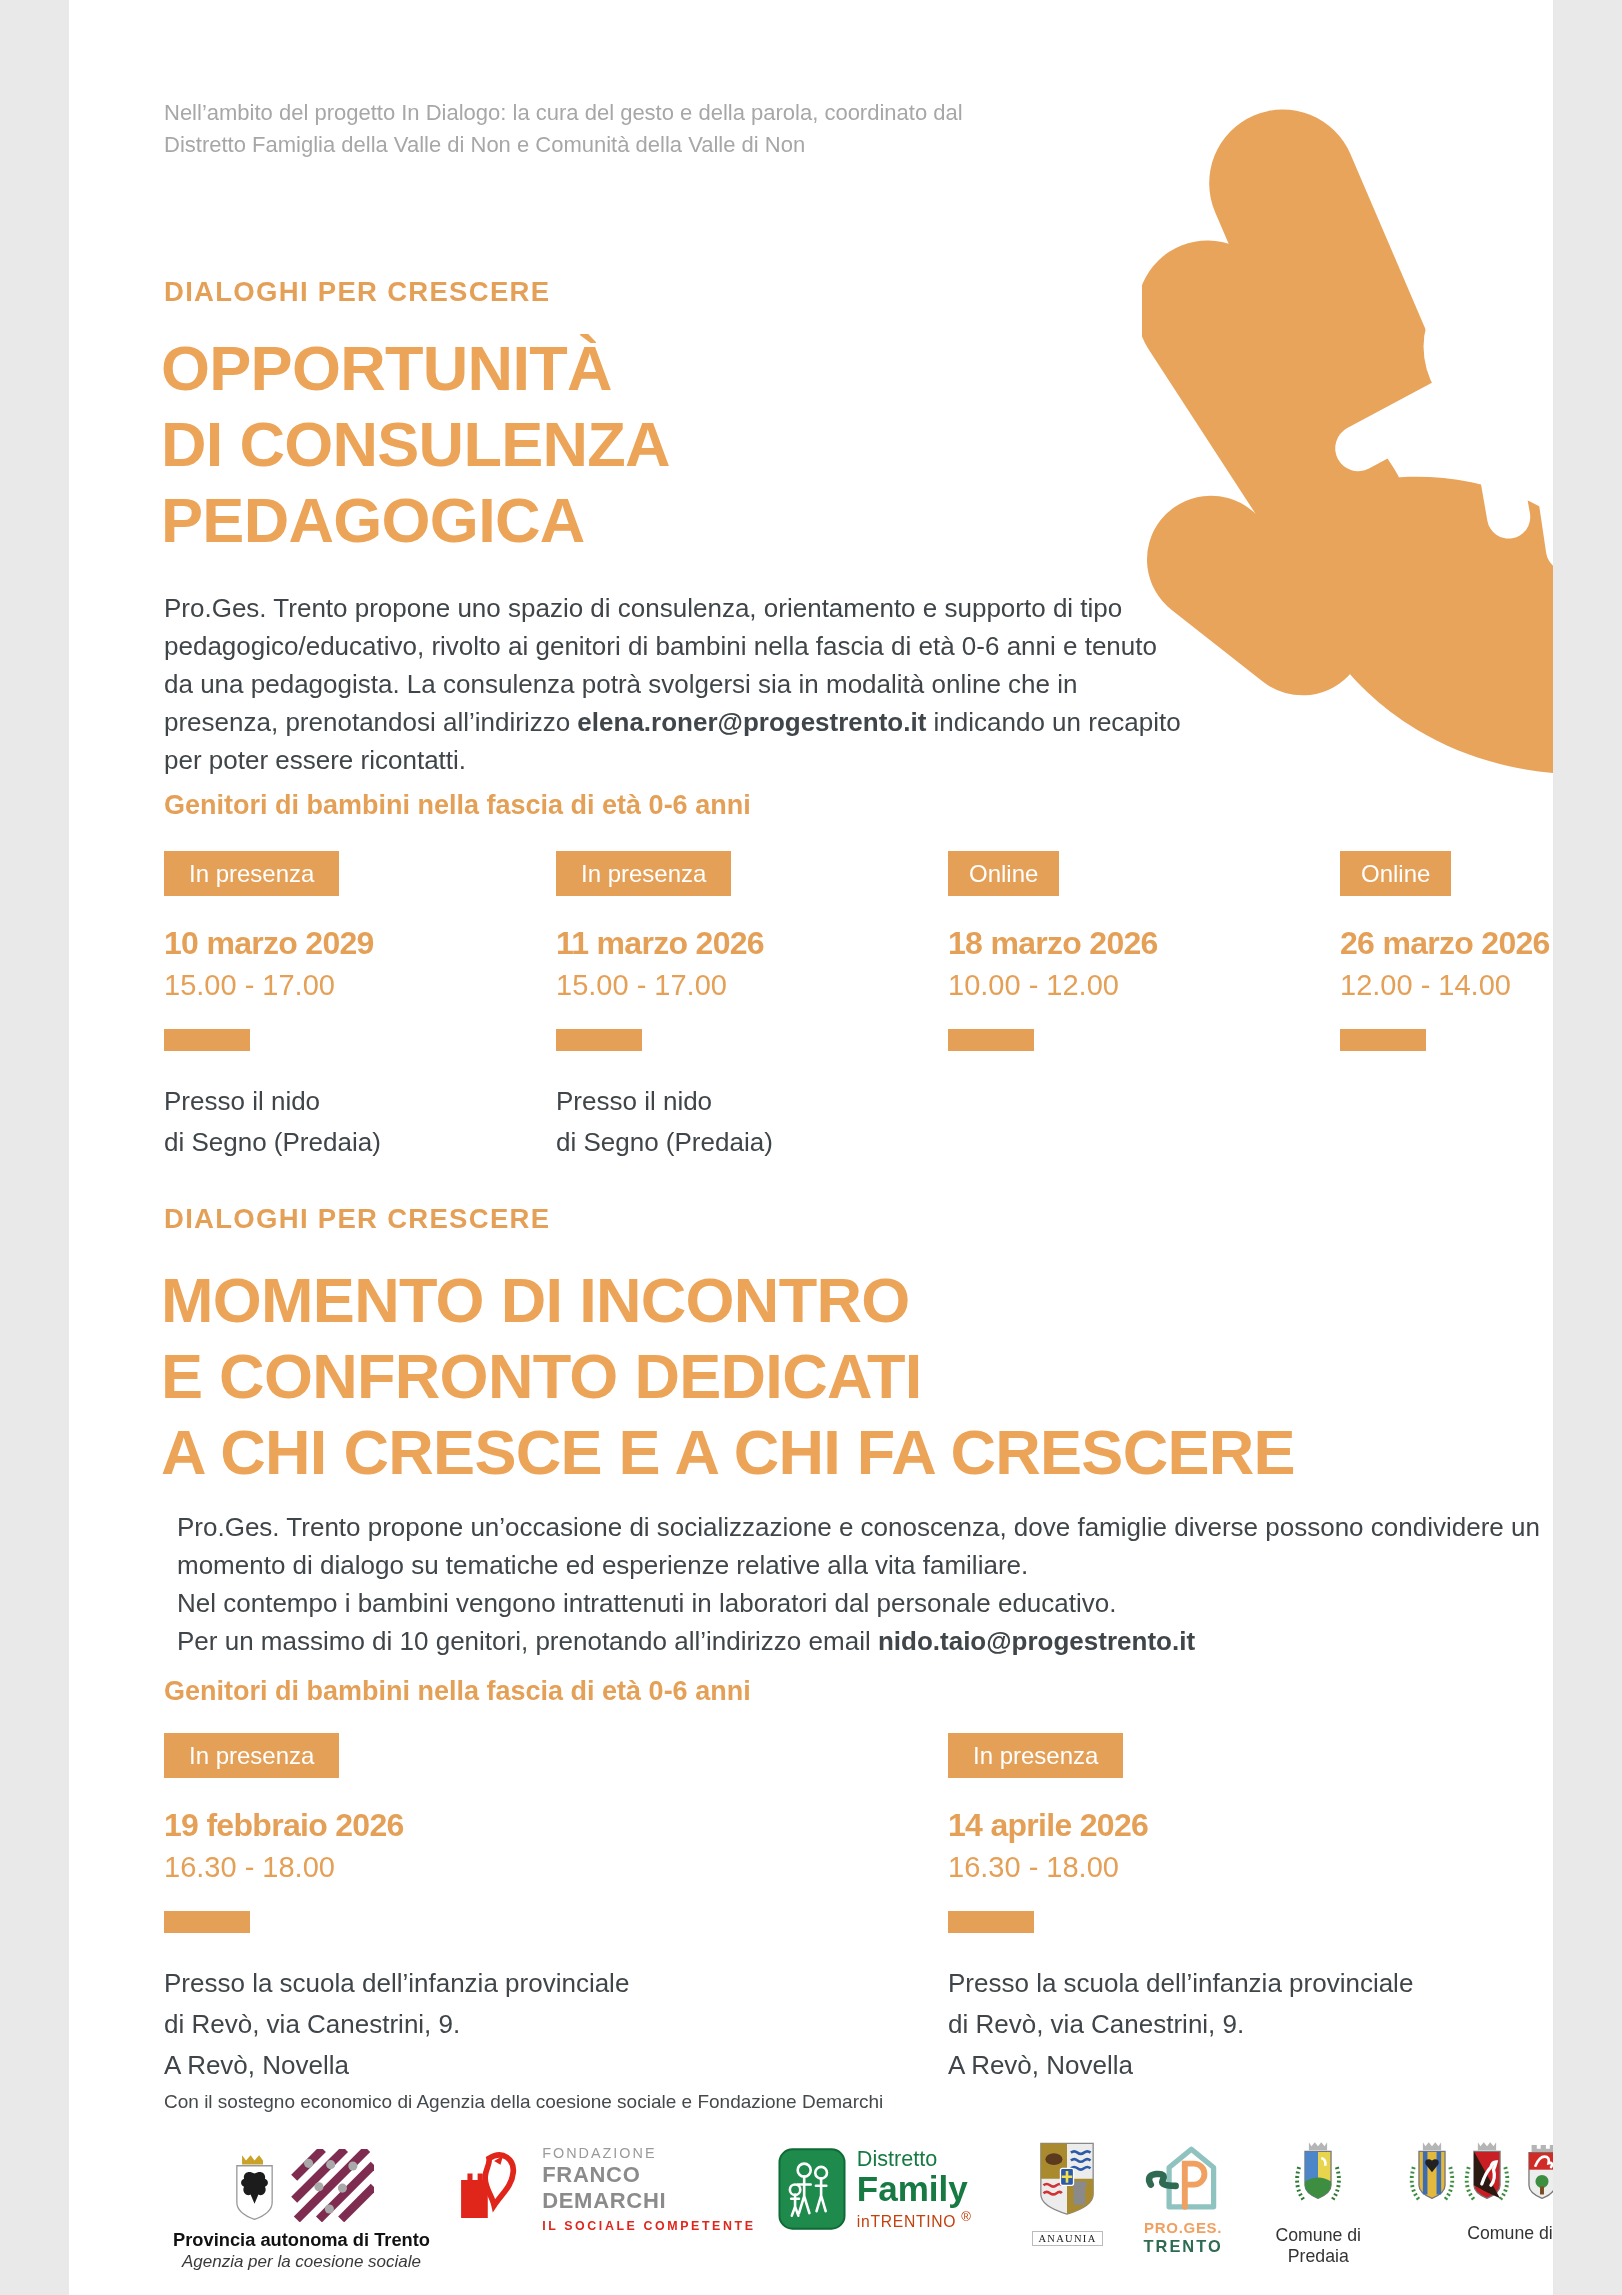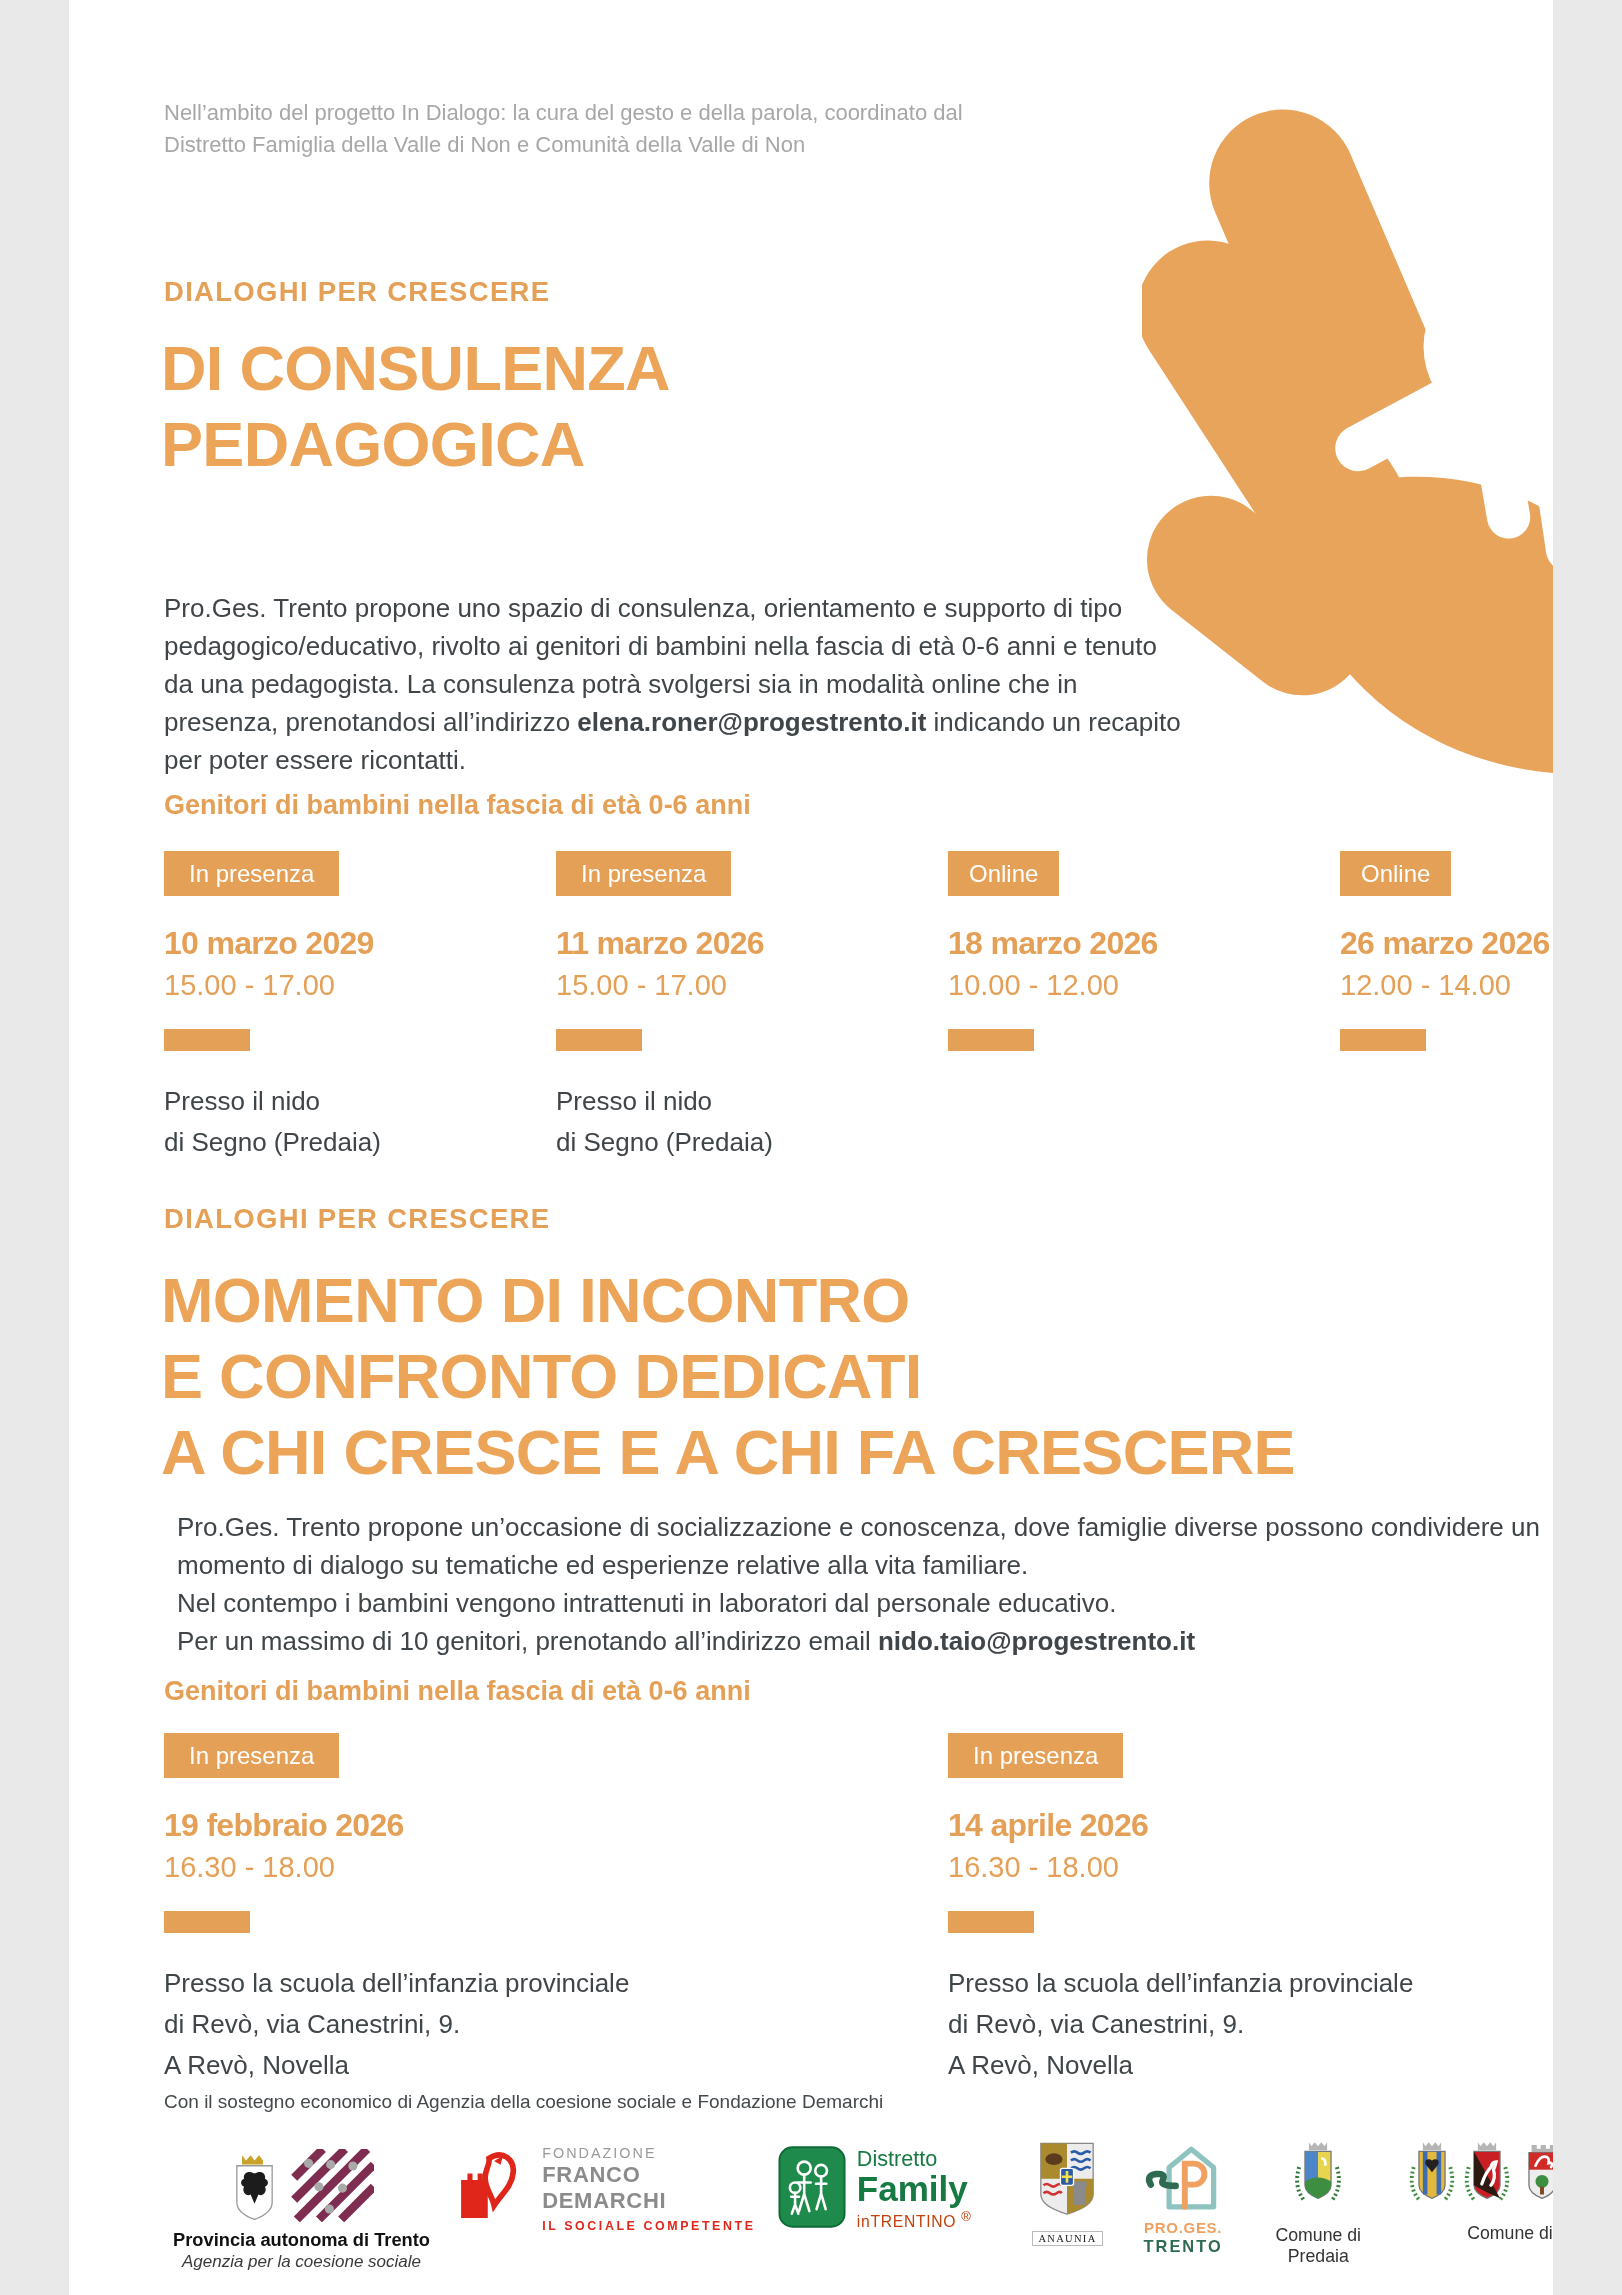--- a/index.html
+++ b/index.html
@@ -84,21 +84,21 @@
   .logo-pat{ width:281px; text-align:center; }
   .pat-icons{ display:flex; justify-content:center; align-items:flex-end; gap:9.2px; height:81px;}
   .pat-l1{ font-size:18.3px; font-weight:700; color:#111; margin-top:6.5px;}
   .pat-l2{ font-size:17px; font-style:italic; color:#3a3a3a; margin-top:1.3px;}
   
   .logo-dem{ width:308px; display:flex; align-items:center; gap:25px; text-align:left; padding-top:3.9px;}
   .dem-l1{ font-size:14.4px; color:#9a9a9a; letter-spacing:2px; }
   .dem-l2{ font-size:22px; color:#8b8b8b; font-weight:700; letter-spacing:0.7px; margin-top:1.3px;}
   .dem-l3{ font-size:12.4px; color:#e0261b; font-weight:700; letter-spacing:2.6px; margin-top:5.2px;}
   
-  .logo-fam{ width:229px; display:flex; gap:10.5px; text-align:left; padding-top:5.2px;}
+  .logo-fam{ width:229px; display:flex; align-items:center; gap:10.5px; text-align:left; padding-top:5.2px;}
   .fam-l1{ font-size:21.6px; color:#177a42; }
   .fam-l2{ font-size:35px; color:#177a42; font-weight:700; line-height:33px;}
   .fam-l3{ font-size:15.7px; color:#c2410c; letter-spacing:0.7px; margin-top:3.9px;}
   
   .logo-ana{ width:92px; padding-top:1.3px;}
   .ana-label{ font-size:10.5px; color:#222; font-family:Liberation Serif, serif; letter-spacing:1.3px; border:0.7px solid #bbb; padding:1.3px 5.2px; display:inline-block; margin-top:2.6px; background:#fff;}
   
   .logo-pro{ width:111px; padding-top:2.6px;}
   .pro-l1{ font-size:15px; font-weight:700; color:#f0a060; letter-spacing:0.7px; margin-top:1.3px;}
   .pro-l2{ font-size:16.4px; font-weight:700; color:#2e6b52; letter-spacing:2px; margin-top:1.3px;}
@@ -134,20 +134,21 @@
       <line x1="520" y1="430" x2="560" y2="660" stroke-width="66"></line>
       <line x1="610" y1="440" x2="650" y2="710" stroke-width="66"></line>
       <line x1="700" y1="440" x2="740" y2="700" stroke-width="66"></line>
       <line x1="790" y1="430" x2="815" y2="680" stroke-width="64"></line>
     </g>
   </svg>
 
   <div class="abs eyebrow eyebrow1">DIALOGHI PER CRESCERE</div>
 
   <div class="abs big-title title1">
+    <span>OPPORTUNITÀ</span>
     <span>DI CONSULENZA</span>
     <span>PEDAGOGICA</span>
   </div>
 
   <div class="abs body-text body1"><span>Pro.Ges. Trento propone uno spazio di consulenza, orientamento e supporto di tipo pedagogico/educativo, rivolto ai genitori di bambini nella fascia di età 0-6 anni e tenuto da una pedagogista. La consulenza potrà svolgersi sia in modalità online che in presenza, prenotandosi all’indirizzo </span><span class="bold">elena.roner@progestrento.it</span><span> indicando un recapito per poter essere ricontatti.</span></div>
 
   <div class="abs audience audience1">Genitori di bambini nella fascia di età 0-6 anni</div>
 
   <div class="abs events-grid grid1">
     <div class="card">

